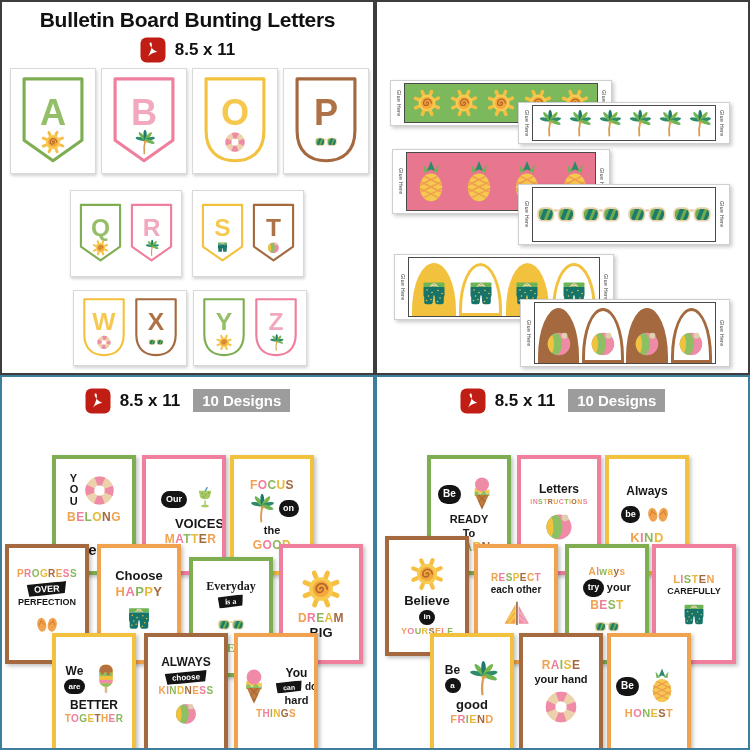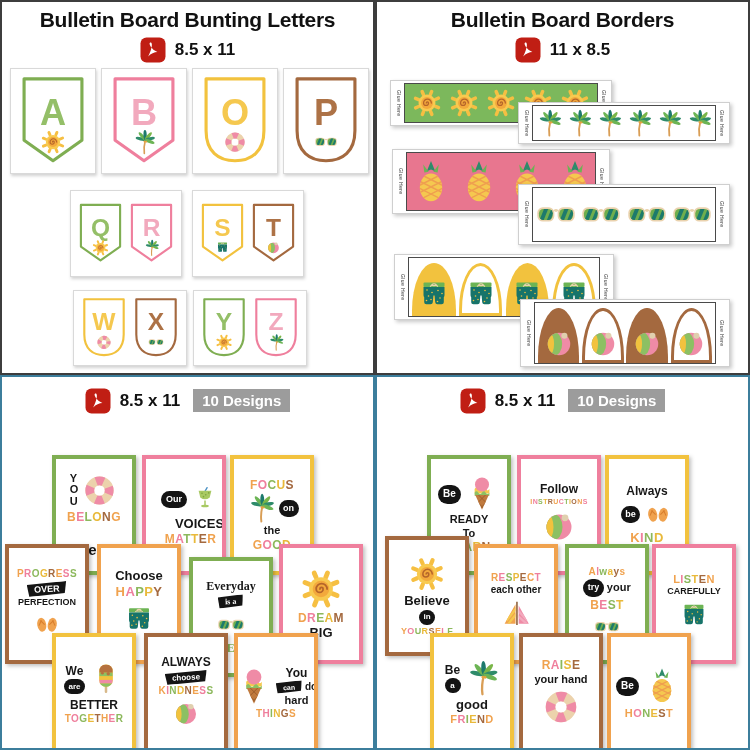--- a/index.html
+++ b/index.html
@@ -809,32 +809,20 @@
     <circle cx="26" cy="10.8" r="3.4" fill="#e0cfae"></circle>
                 </svg>
               </span>
             </div>
           </div>
           <div class="gtab">
             <span>Glue Here</span>
           </div>
         </div>
       </div>
-    <header class="q-head">
-      <h2 class="q-title">Bulletin Board Borders</h2>
-      <div class="q-meta">
-        <span class="pdficon">
-            <svg width="26" height="26" viewBox="0 0 26 26">
-              <rect x="0.5" y="0.5" width="25" height="25" rx="6" fill="#c01e14"></rect>
-              <path d="M8.2,19.5 C10.4,14.5 12.3,9.6 11.8,6.9 C11.5,5 9.3,5.2 9.6,7.1 C10.1,9.9 13.8,13.9 17.4,14.9 C14.5,14.9 10.6,16.5 8.2,19.5 Z" fill="#fff"></path>
-            </svg>
-          </span>
-        <span class="q-size">11 x 8.5</span>
-      </div>
-    </header>
   </section>
 
   <section class="quad bottom">
     <div class="q-body" id="body-2">
         <div class="poster" style="left: 50px; top: 78px; border-color: rgb(127, 174, 82);">
           <div class="p-row">
             <span class="p-vt" style="font-size: 11px;">
               <span>Y</span>
               <span>O</span>
               <span>U</span>
@@ -1166,21 +1154,21 @@
           </div>
           <div class="p-row">
             <span class="p-black" style="font-size: 11px;">To</span>
           </div>
           <div class="p-row">
             <span class="p-multi" style="font-size: 12px;"><span style="color: rgb(240, 162, 78);">L</span><span style="color: rgb(239, 127, 157);">E</span><span style="color: rgb(140, 184, 92);">A</span><span style="color: rgb(233, 185, 58);">R</span><span style="color: rgb(164, 105, 63);">N</span></span>
           </div>
         </div>
         <div class="poster" style="left: 140px; top: 78px; border-color: rgb(239, 127, 157);">
           <div class="p-row">
-            <span class="p-black" style="font-size: 12px;">Follow</span>
+            <span class="p-black" style="font-size: 12px;">Letters</span>
           </div>
           <div class="p-row">
             <span class="p-multi" style="font-size: 7px;"><span style="color: rgb(240, 162, 78);">I</span><span style="color: rgb(239, 127, 157);">N</span><span style="color: rgb(140, 184, 92);">S</span><span style="color: rgb(233, 185, 58);">T</span><span style="color: rgb(164, 105, 63);">R</span><span style="color: rgb(240, 162, 78);">U</span><span style="color: rgb(239, 127, 157);">C</span><span style="color: rgb(140, 184, 92);">T</span><span style="color: rgb(233, 185, 58);">I</span><span style="color: rgb(164, 105, 63);">O</span><span style="color: rgb(240, 162, 78);">N</span><span style="color: rgb(239, 127, 157);">S</span></span>
           </div>
           <div class="p-row">
             <span class="icon">
               <svg width="40" height="40" viewBox="0 0 40 40">
                 <defs>
                   <clipPath id="bb21">
                     <circle cx="20" cy="20" r="12.5"></circle>

